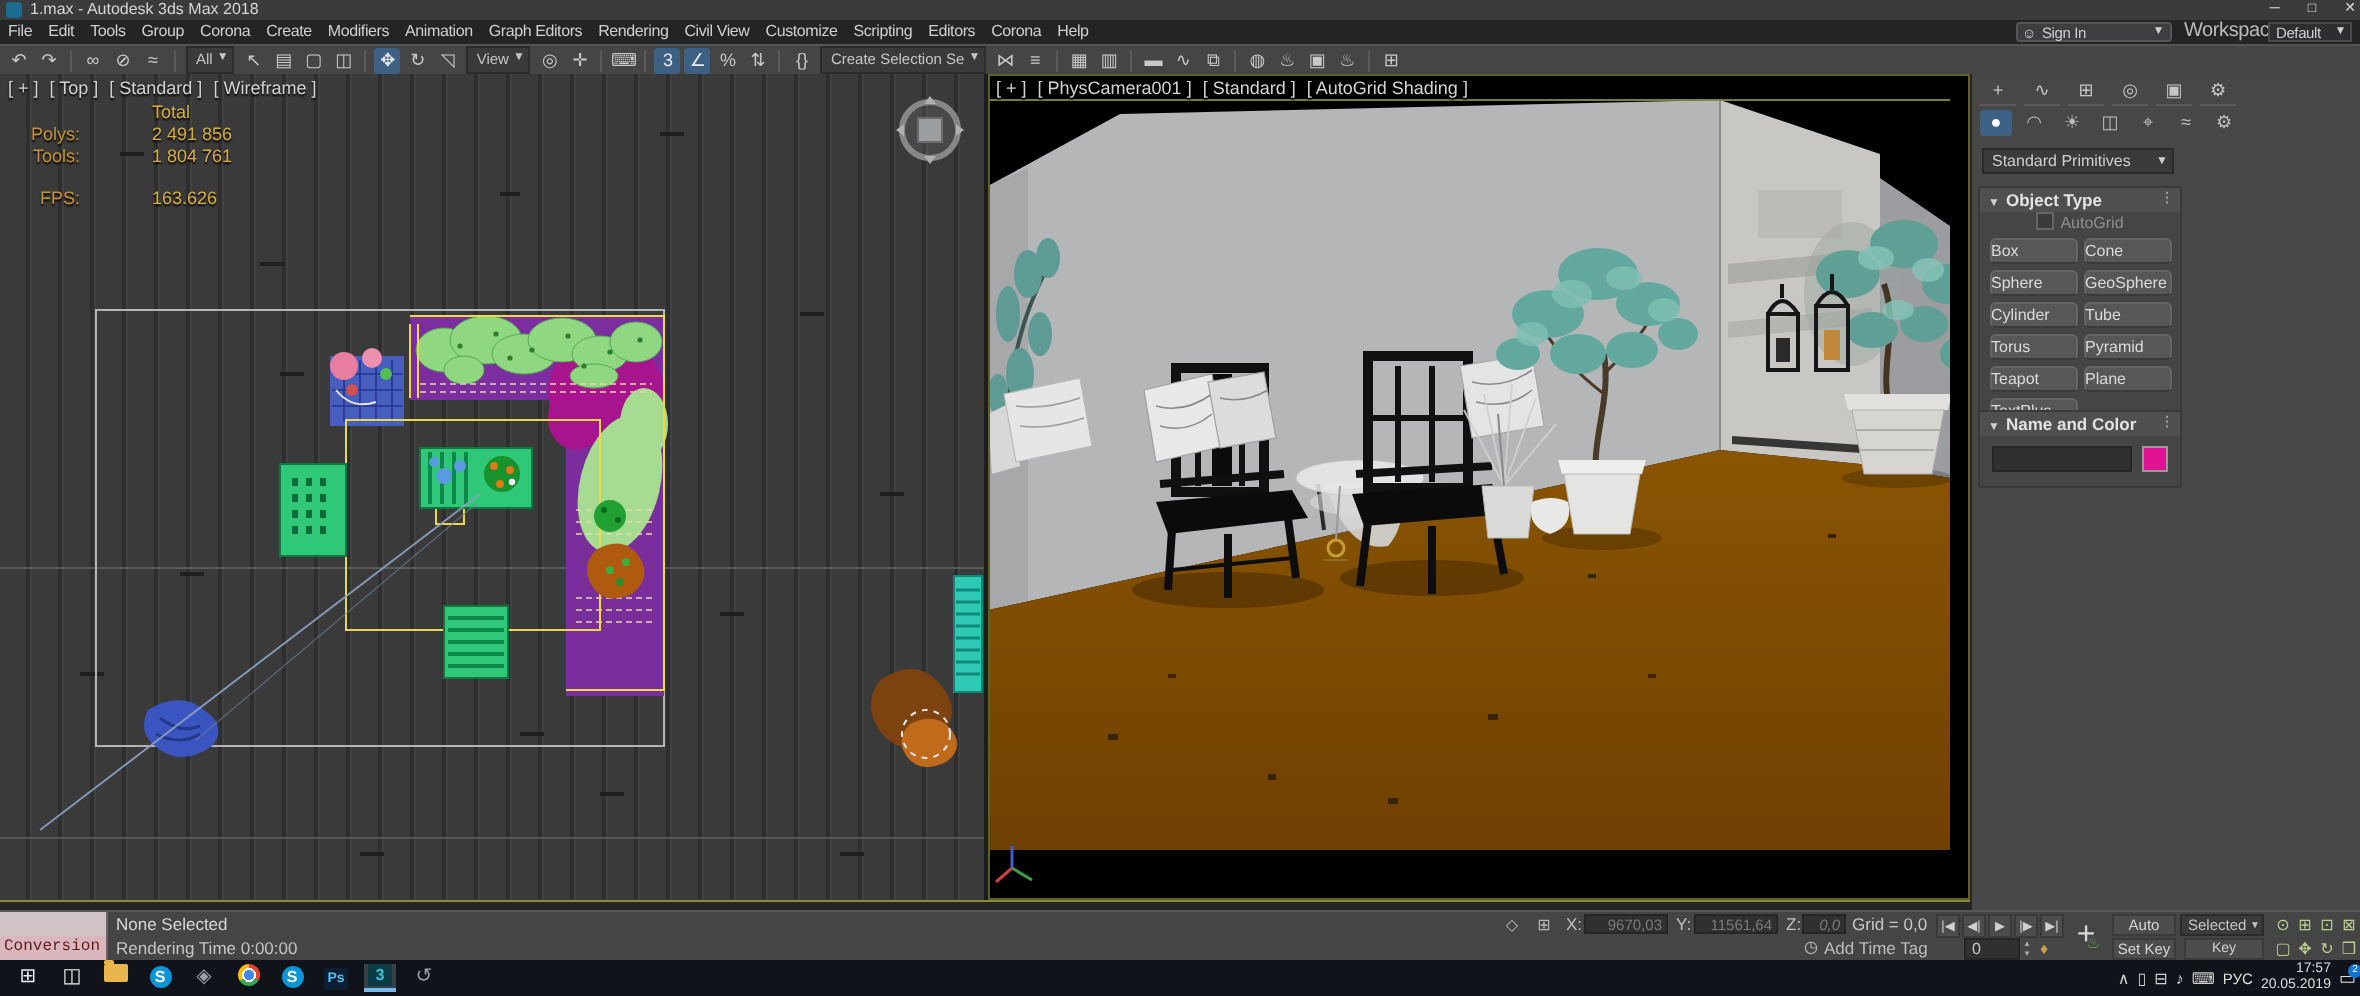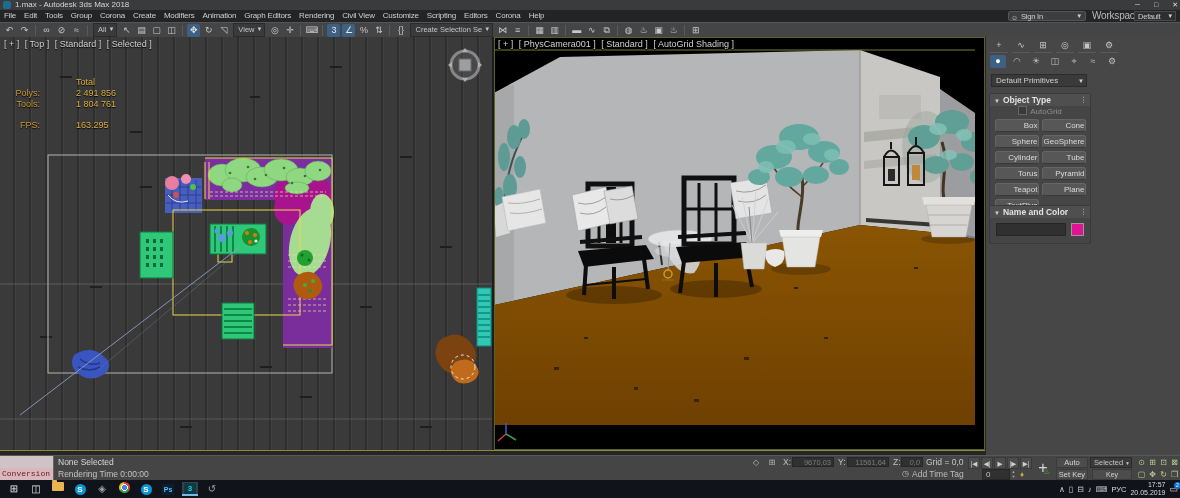--- a/index.html
+++ b/index.html
@@ -33,21 +33,21 @@
   .tdd .dd{position:absolute;right:2px;top:0;font-size:6px;}
 
   
   .vpL{left:0;top:37px;width:492px;height:413px;background:
       repeating-linear-gradient(90deg,#3a3a3a 0 13px,#2e2e2e 13px 15px,#414141 15px 16px);
       overflow:hidden;}
   .vpR{left:494px;top:37px;width:491px;height:413px;background:#000;overflow:hidden;}
   .split{left:492px;top:37px;width:2px;height:413px;background:#1d1d1d;}
   .vplabel{position:absolute;left:4px;top:2px;font-size:9px;color:#d2d2d2;white-space:nowrap;text-shadow:0 1px 1px #000;}
   .vplabel span{margin-right:3px;}
-  .stats{position:absolute;left:0;top:14px;font-size:9px;color:#cf9f35;text-shadow:0 1px 1px #000;margin-top:26px;}
+  .stats{position:absolute;left:0;top:14px;font-size:9px;color:#cf9f35;text-shadow:0 1px 1px #000;}
   .statrow{display:flex;line-height:11px;}
   .sl{width:40px;text-align:right;color:#c89434;}
   .sv{margin-left:36px;color:#d8ae3e;}
   .viewcube{position:absolute;left:447px;top:10px;width:36px;height:36px;}
 
   
   .cpanel{left:985px;top:37px;width:195px;height:418px;background:#474747;border-left:1px solid #262626;box-sizing:border-box;}
   .cp-tabs{position:absolute;left:4px;top:2px;display:flex;gap:4px;}
   .cp-tab{width:18px;height:13px;font-size:9px;line-height:13px;text-align:center;color:#c6c6c6;background:#474747;border-bottom:1px solid #5a5a5a;}
   .cp-cats{position:absolute;left:4px;top:18px;display:flex;gap:3px;}
@@ -55,21 +55,21 @@
   .cp-cat.on{background:#3d6185;color:#fff;}
   .cp-dd{position:absolute;left:5px;top:37px;width:96px;height:13px;background:#3a3a3a;border:1px solid #2b2b2b;font-size:8px;line-height:12px;color:#cfcfcf;padding:0 10px 0 4px;box-sizing:border-box;white-space:nowrap;}
   .cp-dd .dd{position:absolute;right:2px;top:0;font-size:6px;}
   .rollout{position:absolute;left:3px;width:100px;background:#454545;border:1px solid #3a3a3a;border-radius:2px;}
   .ro-head{height:12px;background:#4f4f4f;font-size:8.5px;font-weight:bold;color:#e2e2e2;line-height:12px;padding:0 4px;position:relative;}
   .ro-head .arr{font-size:6px;margin-right:3px;color:#cfcfcf;}
   .ro-head .hx{position:absolute;right:3px;top:0;font-size:7px;color:#9a9a9a;}
   .autogrid{font-size:8px;color:#8f8f8f;text-align:center;line-height:12px;}
   .autogrid .cb{display:inline-block;width:7px;height:7px;background:#3a3a3a;border:1px solid #666;vertical-align:-1px;margin-right:3px;}
   .btngrid{display:grid;grid-template-columns:44px 44px;gap:3px;justify-content:center;padding:1px 0 5px;}
-  .cp-btn{height:11px;background:#575757;border:1px solid #666;border-bottom-color:#393939;border-radius:3px;font-size:8px;line-height:11px;text-align:right;color:#dadada;}
+  .cp-btn{height:11px;background:#575757;border:1px solid #666;border-bottom-color:#393939;border-radius:3px;font-size:8px;line-height:11px;text-align:left;color:#dadada;}
   .nc-row{display:flex;align-items:center;gap:5px;padding:5px 6px 7px;}
   .nc-input{flex:1;height:11px;background:#303030;border:1px solid #262626;}
   .nc-swatch{width:11px;height:11px;border:1px solid #999;}
 
   
   .timeline{left:0;top:450px;width:985px;height:5px;background:#262626;border-top:1px solid #8a8a3c;box-sizing:border-box;}
 
   
   .statusbar{left:0;top:455px;width:1180px;height:25px;background:#454545;border-top:1px solid #585858;box-sizing:border-box;font-size:8.5px;}
   .mxs{position:absolute;left:0;top:0;width:53px;height:24px;border-right:1px solid #666;}
@@ -360,40 +360,40 @@
       <path d="M80,322 q10,8 20,4 M78,330 q12,6 22,0" stroke="#24388a" fill="none" stroke-width="1.5"></path>
 
       <line x1="20" y1="378" x2="240" y2="210" stroke="#8aa0c0" stroke-width="1" opacity="0.9"></line>
       <line x1="98" y1="333" x2="238" y2="215" stroke="#70809a" stroke-width="0.7" opacity="0.6"></line>
     </svg>
 
     <div class="vplabel">
       <span>[ + ]</span>
       <span>[ Top ]</span>
       <span>[ Standard ]</span>
-      <span>[ Selected ]</span>
+      <span>[ Wireframe ]</span>
     </div>
 
     <div class="stats">
       <div class="statrow">
           <span class="sl"></span>
           <span class="sv">Total</span>
         </div>
       <div class="statrow">
           <span class="sl">Polys:</span>
           <span class="sv">2 491 856</span>
         </div>
       <div class="statrow">
           <span class="sl">Tools:</span>
           <span class="sv">1 804 761</span>
         </div>
       <div class="statrow" style="height:10px;"></div>
       <div class="statrow">
           <span class="sl">FPS:</span>
-          <span class="sv">163.295</span>
+          <span class="sv">163.626</span>
         </div>
     </div>
 
     <div class="viewcube">
       <svg width="36" height="36" viewBox="0 0 36 36">
         <circle cx="18" cy="18" r="14" fill="rgba(140,140,140,0.2)" stroke="#909090" stroke-width="3" opacity="0.9"></circle>
         <rect x="12" y="12" width="12" height="12" fill="#9c9fa1" stroke="#6a6a6a"></rect>
         <path d="M18,1 l3,4 h-6 Z" fill="#b0b0b0"></path>
           <path d="M18,35 l3,-4 h-6 Z" fill="#b0b0b0"></path>
         <path d="M1,18 l4,-3 v6 Z" fill="#b0b0b0"></path>
@@ -591,21 +591,21 @@
     <div class="cp-cats">
       <span class="cp-cat on">●</span>
       <span class="cp-cat">◠</span>
       <span class="cp-cat">☀</span>
       <span class="cp-cat">◫</span>
       <span class="cp-cat">⌖</span>
       <span class="cp-cat">≈</span>
       <span class="cp-cat">⚙</span>
     </div>
     <div class="cp-dd">
-      <span>Default Primitives</span>
+      <span>Standard Primitives</span>
       <span class="dd">▼</span>
     </div>
 
     <div class="rollout" style="top:56px;">
       <div class="ro-head">
         <span class="arr">▼</span><span>Object Type</span>
         <span class="hx">⋮</span>
       </div>
       <div class="autogrid">
         <span class="cb"></span><span>AutoGrid</span>

